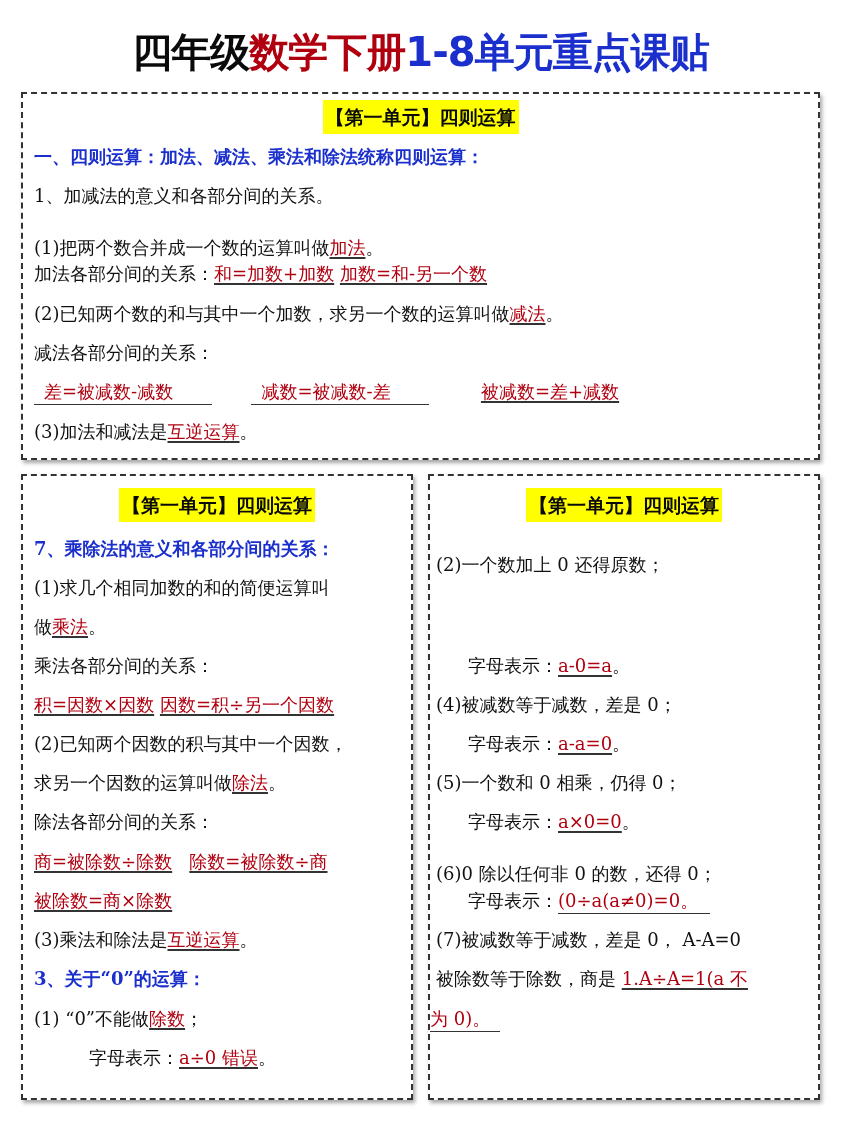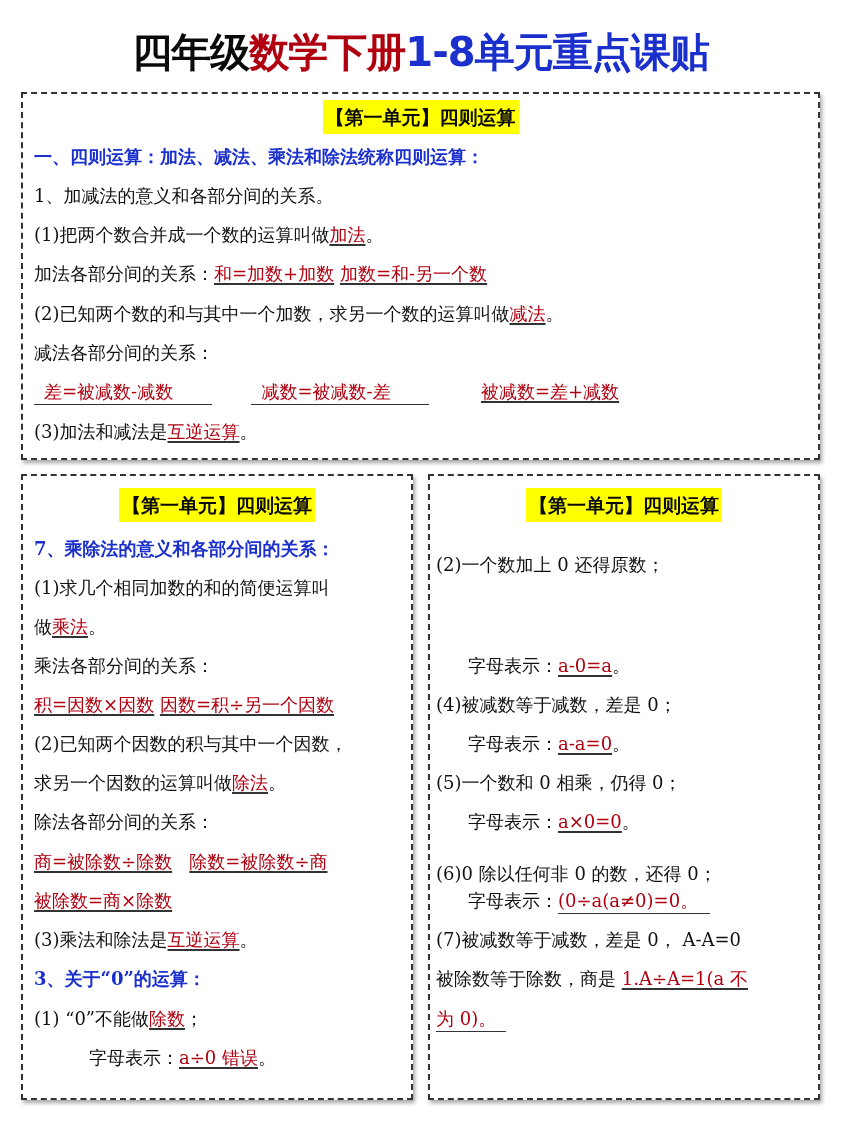--- a/index.html
+++ b/index.html
@@ -51,21 +51,21 @@
 <div class="main-title">
   <span class="t-black">四年级</span><span class="t-red">数学下册</span><span class="t-blue">1-8单元重点课贴</span>
 </div>
 
 <div class="card card-top">
   <div class="badge-wrap" style="top:6px;">
     <span class="badge">【第一单元】四则运算</span>
   </div>
   <div class="line blue" style="top:50px;">一、四则运算：加法、减法、乘法和除法统称四则运算：</div>
   <div class="line" style="top:89px;">1、加减法的意义和各部分间的关系。</div>
-  <div class="line" style="top:128px;">
+  <div class="line" style="top:141px;">
     <span>(1)把两个数合并成一个数的运算叫做</span><span class="ans">加法</span><span>。</span>
   </div>
   <div class="line" style="top:167px;">
     <span>加法各部分间的关系：</span><span class="ans">和=加数+加数</span>&nbsp;<span class="ans">加数=和-另一个数</span>
   </div>
   <div class="line" style="top:207px;">
     <span>(2)已知两个数的和与其中一个加数，求另一个数的运算叫做</span><span class="ans">减法</span><span>。</span>
   </div>
   <div class="line" style="top:246px;">减法各部分间的关系：</div>
   <div class="line" style="top:285px;">
@@ -133,16 +133,16 @@
     <span>字母表示：</span><span class="ans">a×0=0</span><span>。</span>
   </div>
   <div class="line" style="top:373px; left:6px;margin-top:12px;">(6)0 除以任何非 0 的数，还得 0；</div>
   <div class="line" style="top:412px; left:38px;">
     <span>字母表示：</span><span class="ul-pad" style="padding-right:12px;">(0÷a(a≠0)=0。</span>
   </div>
   <div class="line" style="top:451px; left:6px;">(7)被减数等于减数，差是 0， A-A=0</div>
   <div class="line" style="top:490px; left:6px;">
     <span>被除数等于除数，商是 </span><span class="ans">1.A÷A=1(a 不</span>
   </div>
-  <div class="line" style="top:530px; left:6px;text-align:center;">
+  <div class="line" style="top:530px; left:0;text-align:center;">
     <span class="ul-pad" style="padding-right:10px;">为 0)。</span>
   </div>
 </div>
 
 </body></html>

